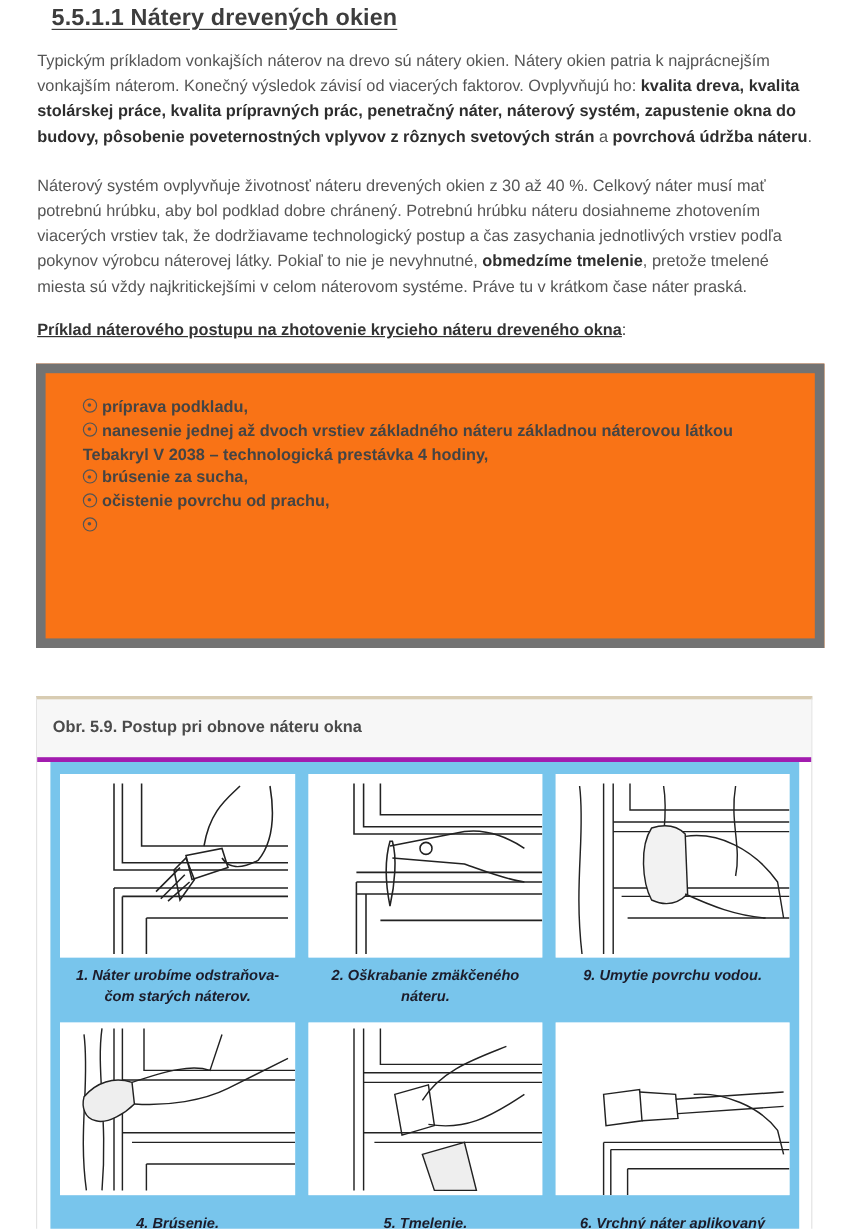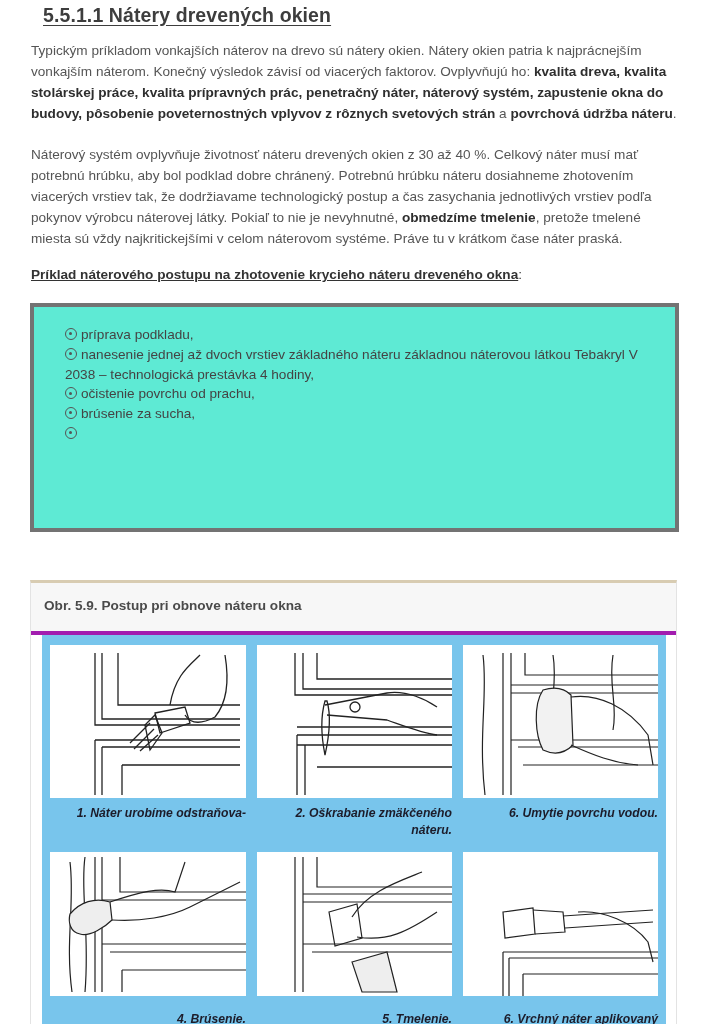--- a/index.html
+++ b/index.html
@@ -8,56 +8,56 @@
   .page { position:absolute; left:31px; top:0; width:646px; }
   h1 { position:absolute; left:12px; top:4px; margin:0; font-size:19.5px; font-weight:bold;
        color:#3d3d3d; text-decoration:underline; text-underline-offset:3px; letter-spacing:0.1px; }
   p { margin:0; font-size:13.6px; line-height:21px; color:#555; }
   p b { color:#2e2e2e; }
   .p1 { position:absolute; top:40px; left:0; width:646px; }
   .p2 { position:absolute; top:144px; left:0; width:646px; }
   .example { position:absolute; top:264px; left:0; font-size:13.6px; line-height:21px; color:#3b3b3b; }
   .example b { text-decoration:underline; color:#333; }
   .infobox { position:absolute; left:-1px; top:303px; width:641px; height:221px;
-             background:#5eead4; border:4px solid #737373; }
+             background:#f97316; border:8px solid #737373;font-weight:bold; }
   .infobox ul { list-style:none; margin:0; padding:18px 24px 0 31px; }
   .infobox li { font-size:13.6px; line-height:19.8px; color:#444; }
   .bullet { display:inline-block; width:12px; height:12px; border:1.2px solid #555; border-radius:50%;
             position:relative; vertical-align:-1px; margin-right:4px; box-sizing:border-box; }
   .bullet::after { content:""; position:absolute; width:3px; height:3px; background:#555; border-radius:50%;
                    left:3.2px; top:3.2px; }
   .figure { position:absolute; left:-1px; top:580px; width:647px; height:460px; background:#fff;
             border:1px solid #e3e3e3; border-top:3px solid #d8ccb2; box-sizing:border-box; }
   .fig-head { height:52px; background:#f7f7f7; border-bottom:4px solid #a21caf; box-sizing:border-box;
               padding:15px 0 0 13px; font-size:13.6px; font-weight:bold; color:#4a4a4a; }
   .fig-img { position:absolute; left:11px; top:52px; width:624px; height:420px; background:#78c5ec; }
   .panel { position:absolute; background:#fff; overflow:hidden; }
-  .cap { position:absolute; text-align:right; font-size:12.2px; font-weight:bold; font-style:italic;
+  .cap { position:absolute; text-align:center; font-size:12.2px; font-weight:bold; font-style:italic;
          color:#1c1c2a; line-height:17px; }
   svg { display:block; }
 </style>
 </head>
 <body>
 
 <div class="page">
 
   <h1>5.5.1.1 Nátery drevených okien</h1>
 
   <p class="p1"><span>Typickým príkladom vonkajších náterov na drevo sú nátery okien. Nátery okien patria k najprácnejším vonkajším náterom. Konečný výsledok závisí od viacerých faktorov. Ovplyvňujú ho: </span><b>kvalita dreva, kvalita stolárskej práce, kvalita prípravných prác, penetračný náter, náterový systém, zapustenie okna do budovy, pôsobenie poveternostných vplyvov z rôznych svetových strán</b><span> a </span><b>povrchová údržba náteru</b><span>.</span></p>
 
   <p class="p2"><span>Náterový systém ovplyvňuje životnosť náteru drevených okien z 30 až 40 %. Celkový náter musí mať potrebnú hrúbku, aby bol podklad dobre chránený. Potrebnú hrúbku náteru dosiahneme zhotovením viacerých vrstiev tak, že dodržiavame technologický postup a čas zasychania jednotlivých vrstiev podľa pokynov výrobcu náterovej látky. Pokiaľ to nie je nevyhnutné, </span><b>obmedzíme tmelenie</b><span>, pretože tmelené miesta sú vždy najkritickejšími v celom náterovom systéme. Práve tu v krátkom čase náter praská.</span></p>
 
   <div class="example"><b>Príklad náterového postupu na zhotovenie krycieho náteru dreveného okna</b><span>:</span></div>
 
   <div class="infobox">
     <ul>
       <li><span class="bullet"></span><span>príprava podkladu,</span></li>
       <li><span class="bullet"></span><span>nanesenie jednej až dvoch vrstiev základného náteru základnou náterovou látkou Tebakryl V 2038 – technologická prestávka 4 hodiny,</span></li>
+      <li><span class="bullet"></span><span>brúsenie za sucha,</span></li>
       <li><span class="bullet"></span><span>očistenie povrchu od prachu,</span></li>
-      <li><span class="bullet"></span><span>brúsenie za sucha,</span></li>
       <li><span class="bullet"></span></li>
     </ul>
   </div>
 
   <div class="figure">
     <div class="fig-head">Obr. 5.9. Postup pri obnove náteru okna</div>
     <div class="fig-img">
 
       <div class="panel" style="left:8px;top:10px;width:196px;height:153px;">
         <svg width="196" height="153" viewBox="0 0 196 153">
@@ -108,27 +108,28 @@
               <path d="M60 120 H195"></path>
             <path d="M20 10 C25 50 15 90 22 150 M90 10 C95 40 85 60 92 80 M150 10 C145 40 155 60 150 85"></path>
             <path d="M80 45 C70 60 72 90 80 105 C95 112 105 105 110 100 L108 50 C100 42 90 42 80 45 Z" fill="#f2f2f2"></path>
             <path d="M108 52 C135 48 165 62 185 90 L190 120 M108 100 C130 110 150 118 175 120"></path>
           </g>
         </svg>
       </div>
 
       <div class="cap" style="left:8px;top:170px;width:196px;">
           <div>1. Náter urobíme odstraňova-</div>
+          <div>čom starých náterov.</div>
         </div>
       <div class="cap" style="left:215px;top:170px;width:195px;">
           <div>2. Oškrabanie zmäkčeného</div>
           <div>náteru.</div>
         </div>
       <div class="cap" style="left:421px;top:170px;width:195px;">
-          <div>6. Umytie povrchu vodou.</div>
+          <div>9. Umytie povrchu vodou.</div>
         </div>
 
       <div class="panel" style="left:8px;top:217px;width:196px;height:144px;">
         <svg width="196" height="144" viewBox="0 0 196 144">
           <rect width="196" height="144" fill="#fff"></rect>
           <g stroke="#222" stroke-width="1.2" fill="none">
             <path d="M45 5 V140 M52 5 V140"></path>
               <path d="M70 5 V40 H196"></path>
               <path d="M52 48 H196"></path>
             <path d="M52 92 H196 M60 100 H196"></path>

